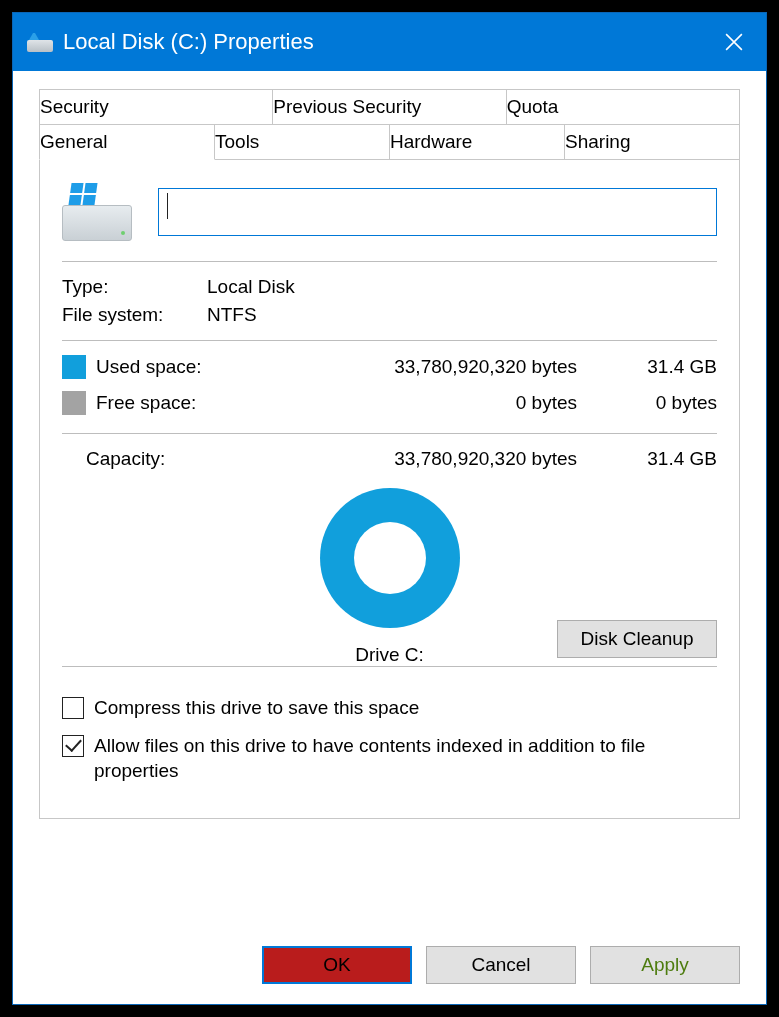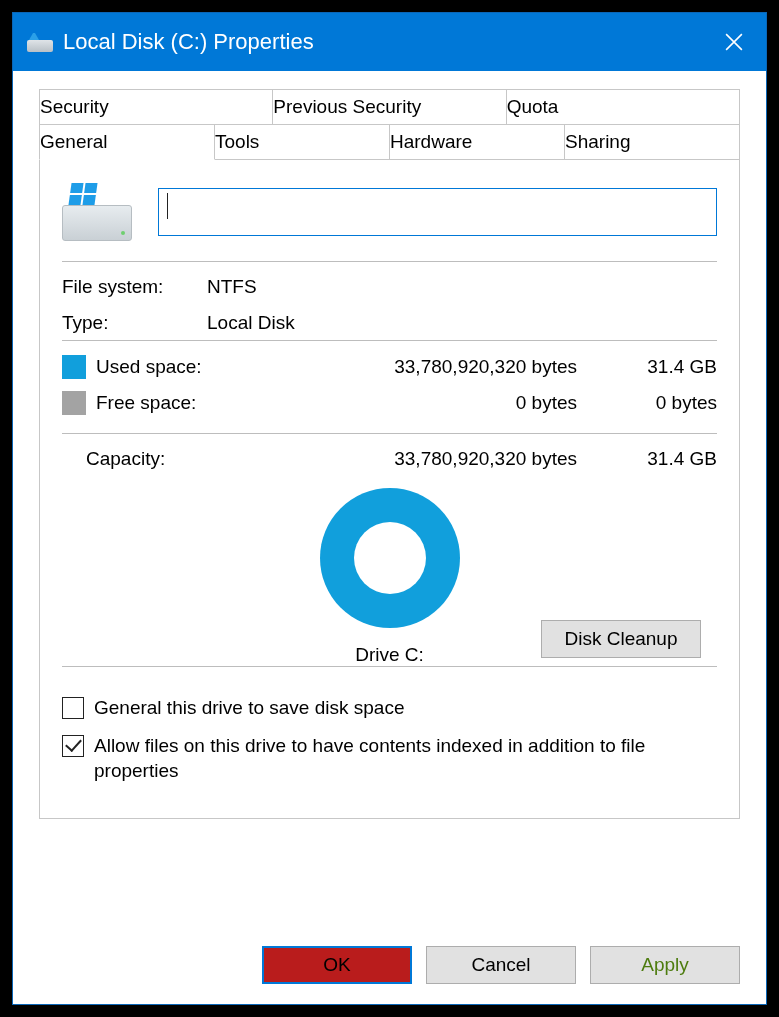--- a/index.html
+++ b/index.html
@@ -195,21 +195,21 @@
     transform:translate(-50%,-50%);
   }
   .drive-label {
     position:absolute;
     left:50%; top:156px;
     transform:translateX(-50%);
     font-size:19px;
   }
   .cleanup-btn {
     position:absolute;
-    right:16px; bottom:0;
+    right:0; bottom:0;
     width:160px; height:38px;
     background:#e1e1e1;
     border:1px solid #adadad;
     font-size:19px;
     font-family:inherit;
   }
 
   .checks { margin-top:28px; }
   .check {
     display:flex; align-items:flex-start; gap:10px;
@@ -303,27 +303,27 @@
               <span></span>
               <span></span>
             </div>
           <div class="base"></div>
         </div>
         <div class="name-input"><span class="caret"></span></div>
       </div>
 
       <hr class="hr">
 
+      <div class="kv">
+        <span class="k">Type:</span>
+        <span class="v">Local Disk</span>
+      </div>
       <div class="kv" style="margin-bottom:14px;">
         <span class="k">File system:</span>
         <span class="v">NTFS</span>
-      </div>
-      <div class="kv">
-        <span class="k">Type:</span>
-        <span class="v">Local Disk</span>
       </div>
 
       <hr class="hr">
 
       <div class="space-grid">
         <span class="sw used"></span>
         <span class="lbl">Used space:</span>
         <span class="bytes">33,780,920,320 bytes</span>
         <span class="hp">31.4 GB</span>
 
@@ -346,21 +346,21 @@
         <div class="donut"></div>
         <div class="drive-label">Drive C:</div>
         <button class="cleanup-btn">Disk Cleanup</button>
       </div>
 
       <hr class="hr" style="margin-top:8px;">
 
       <div class="checks">
         <div class="check">
           <span class="cb"></span>
-          <span class="text">General this drive to save disk space</span>
+          <span class="text">Compress this drive to save this space</span>
         </div>
         <div class="check">
           <span class="cb checked"></span>
           <span class="text">Allow files on this drive to have contents indexed in addition to file properties</span>
         </div>
       </div>
 
     </div>
 
   </div>

